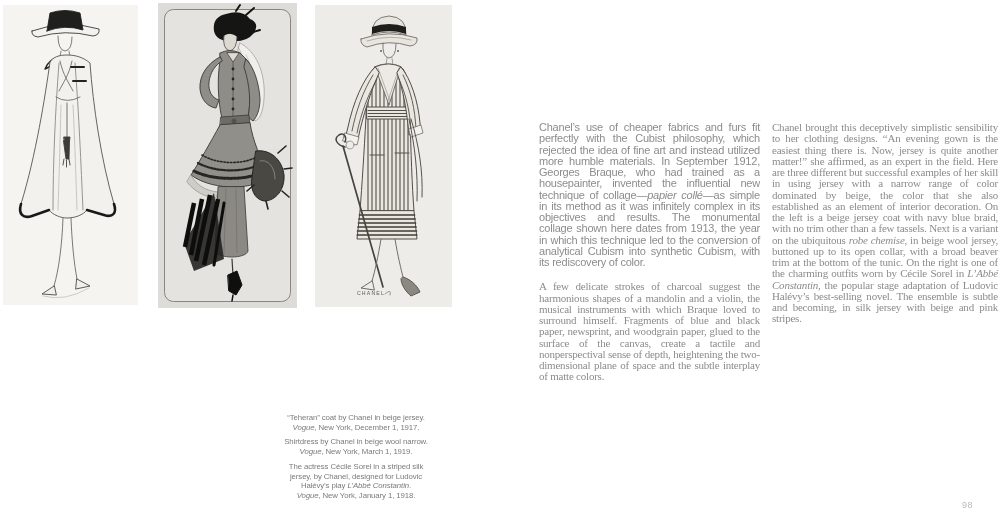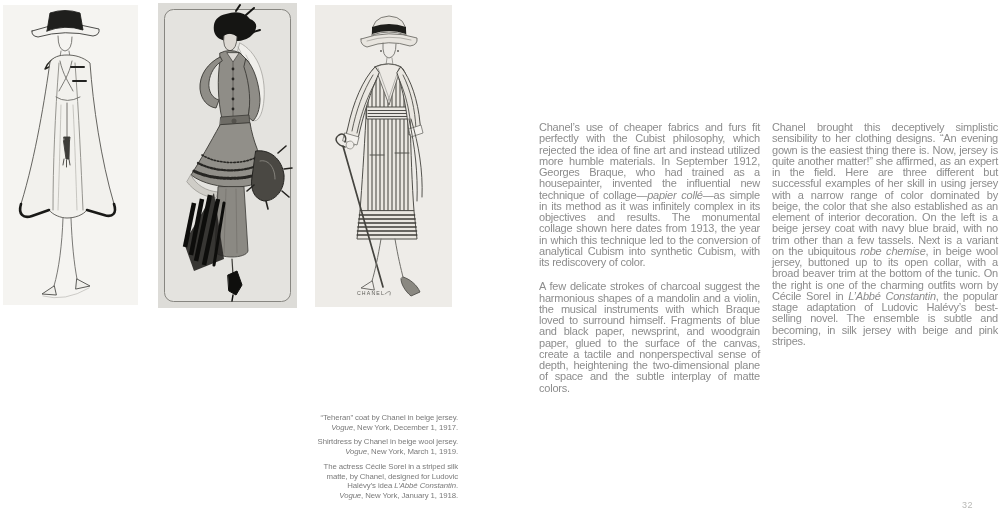--- a/index.html
+++ b/index.html
@@ -4,32 +4,32 @@
 <style>
   html,body{margin:0;padding:0;background:#ffffff;}
   body{width:1000px;height:524px;overflow:hidden;font-family:"Liberation Sans",sans-serif;position:relative;}
   .spread{position:relative;width:1000px;height:524px;background:#ffffff;}
 
   .illus{position:absolute;display:block;}
   #illus1{left:3px;top:5px;width:135px;height:300px;}
   #illus2{left:158px;top:3px;width:139px;height:305px;}
   #illus3{left:315px;top:5px;width:137px;height:302px;}
 
-  .captions{position:absolute;left:254px;top:413px;width:204px;text-align:right;
+  .captions{position:absolute;left:254px;top:413px;width:204px;text-align:center;
     color:#7b7b7b;font-size:7.8px;line-height:9.7px;letter-spacing:-0.1px;}
   .cap-block{margin:0 0 5px 0;}
   .cap-block:last-child{margin-bottom:0;}
   .cap-line i{font-style:italic;}
 
   .col{position:absolute;top:122px;color:#8c8c8c;font-size:11px;line-height:11.25px;
     text-align:justify;letter-spacing:-0.22px;}
   #col1{left:539px;width:221px;}
   #col2{left:772px;width:226px;}
   .para{margin:0 0 13px 0;}
-  .para:last-child{margin-bottom:0;}
+  .para:last-child{margin-bottom:0;font-family:Liberation Serif, serif;}
   .para i{font-style:italic;}
 
   .page-num{position:absolute;left:962px;top:500px;color:#b9b9b6;font-size:9px;letter-spacing:0.5px;}
 
   svg text{font-family:"Liberation Sans",sans-serif;}
 </style>
 </head>
 <body>
 
 <div class="spread">
@@ -158,36 +158,36 @@
         <path d="M70,289 Q77,283 75,290" stroke="#6f6e69" stroke-width="0.7"></path>
       </g>
     </svg>
 
     <div class="captions">
       <div class="cap-block">
           <div class="cap-line"><span>“Teheran” coat by Chanel in beige jersey.</span></div>
           <div class="cap-line"><i>Vogue</i><span>, New York, December 1, 1917.</span></div>
         </div>
       <div class="cap-block">
-          <div class="cap-line"><span>Shirtdress by Chanel in beige wool jersey.</span></div>
+          <div class="cap-line"><span>Shirtdress by Chanel in beige wool narrow.</span></div>
           <div class="cap-line"><i>Vogue</i><span>, New York, March 1, 1919.</span></div>
         </div>
       <div class="cap-block">
           <div class="cap-line"><span>The actress Cécile Sorel in a striped silk</span></div>
-          <div class="cap-line"><span>matte, by Chanel, designed for Ludovic</span></div>
-          <div class="cap-line"><span>Halévy’s idea </span><i>L’Abbé Constantin</i><span>.</span></div>
+          <div class="cap-line"><span>jersey, by Chanel, designed for Ludovic</span></div>
+          <div class="cap-line"><span>Halévy’s play </span><i>L’Abbé Constantin</i><span>.</span></div>
           <div class="cap-line"><i>Vogue</i><span>, New York, January 1, 1918.</span></div>
         </div>
     </div>
   </div>
 
   <div>
     <div id="col1" class="col">
         <p class="para"><span>Chanel’s use of cheaper fabrics and furs fit perfectly with the Cubist philosophy, which rejected the idea of fine art and instead utilized more humble materials. In September 1912, Georges Braque, who had trained as a housepainter, invented the influential new technique of collage—</span><i>papier collé</i><span>—as simple in its method as it was infinitely complex in its objectives and results. The monumental collage shown here dates from 1913, the year in which this technique led to the conversion of analytical Cubism into synthetic Cubism, with its rediscovery of color.</span></p>
         <p class="para"><span>A few delicate strokes of charcoal suggest the harmonious shapes of a mandolin and a violin, the musical instruments with which Braque loved to surround himself. Fragments of blue and black paper, newsprint, and woodgrain paper, glued to the surface of the canvas, create a tactile and nonperspectival sense of depth, heightening the two-dimensional plane of space and the subtle interplay of matte colors.</span></p>
       </div>
     <div id="col2" class="col">
         <p class="para"><span>Chanel brought this deceptively simplistic sensibility to her clothing designs. “An evening gown is the easiest thing there is. Now, jersey is quite another matter!” she affirmed, as an expert in the field. Here are three different but successful examples of her skill in using jersey with a narrow range of color dominated by beige, the color that she also established as an element of interior decoration. On the left is a beige jersey coat with navy blue braid, with no trim other than a few tassels. Next is a variant on the ubiquitous </span><i>robe chemise</i><span>, in beige wool jersey, buttoned up to its open collar, with a broad beaver trim at the bottom of the tunic. On the right is one of the charming outfits worn by Cécile Sorel in </span><i>L’Abbé Constantin</i><span>, the popular stage adaptation of Ludovic Halévy’s best-selling novel. The ensemble is subtle and becoming, in silk jersey with beige and pink stripes.</span></p>
       </div>
-    <div class="page-num">32</div>
+    <div class="page-num">98</div>
   </div>
 
 </div>
 
 </body></html>

